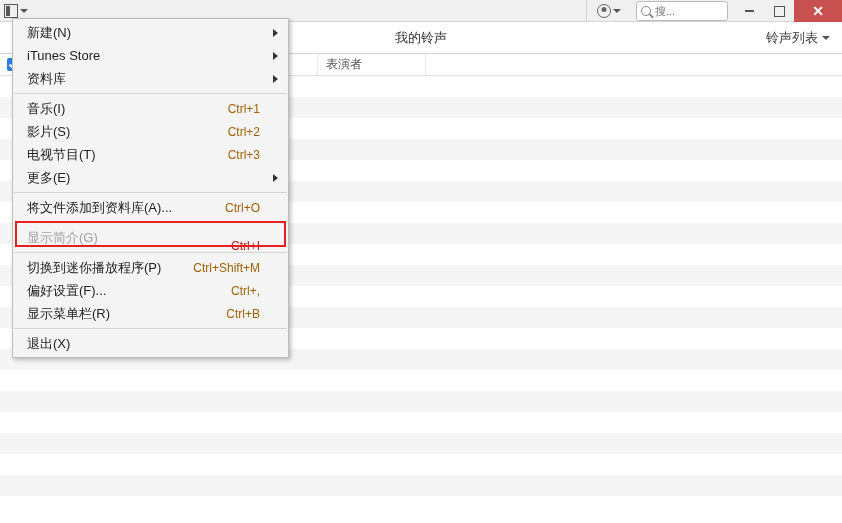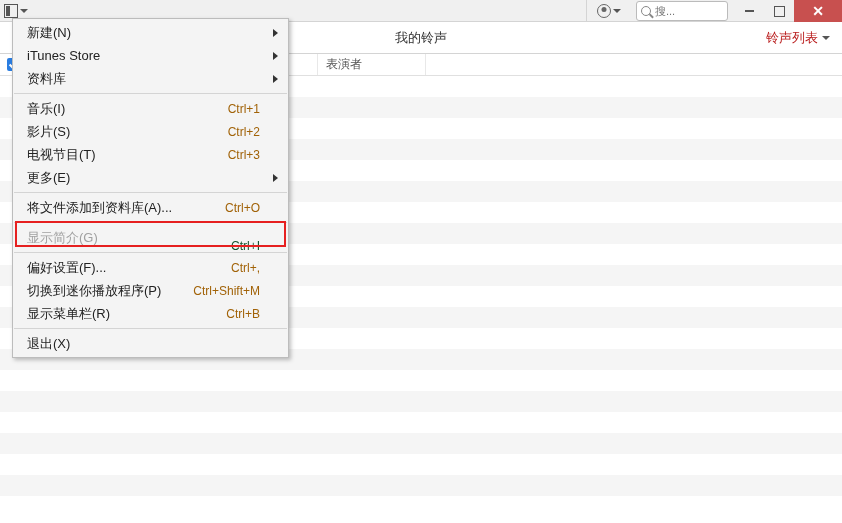--- a/index.html
+++ b/index.html
@@ -20,39 +20,39 @@
 .search-icon::after { content: ""; position: absolute; width: 5px; height: 1.5px; background: #888; right: -4px; bottom: -1px; transform: rotate(45deg); }
 .search-input { border: none; outline: none; font-size: 11px; width: 100%; color: #888; }
 .winbtn { width: 30px; height: 22px; display: flex; align-items: center; justify-content: center; color: #555; }
 .winbtn.min::before { content: ""; width: 9px; height: 1.5px; background: #555; }
 .winbtn.max::before { content: ""; width: 9px; height: 9px; border: 1.5px solid #555; }
 .winbtn.close { width: 48px; background: #c8504f; color: #fff; font-size: 14px; }
 .winbtn.close::before { content: "✕"; font-weight: bold; }
 
 .tabbar { height: 32px; border-bottom: 1px solid #d4d4d4; position: relative; padding-left: 27px; }
 .tabbar-title { position: absolute; left: 50%; transform: translateX(-50%); font-size: 13px; line-height: 32px; color: #333; }
-.tabbar-right { position: absolute; right: 12px; top: 0; line-height: 32px; font-size: 13px; color: #b91c1c; display: flex; align-items: center; gap: 4px; }
+.tabbar-right { position: absolute; right: 12px; top: 0; line-height: 32px; font-size: 13px; color: #404040; display: flex; align-items: center; gap: 4px; }
 
 .colhdr { height: 22px; border-bottom: 1px solid #e0e0e0; display: flex; font-size: 12px; color: #555; }
 .colhdr > div { border-right: 1px solid #e8e8e8; display: flex; align-items: center; padding: 0 8px; }
 .check-col { width: 28px; justify-content: center; padding: 0; }
 .check-col input { width: 13px; height: 13px; accent-color: #2a7de1; }
 .name-col { width: 290px; }
 .artist-col { width: 108px; }
 .album-col { flex: 1; }
 
 .rows { }
 .row { height: 21px; }
 .row.alt { background: #f5f5f5; }
 
 .menu { position: absolute; left: 12px; top: 18px; width: 277px; background: #f4f4f4; border: 1px solid #bcbcbc; box-shadow: 2px 2px 4px rgba(0,0,0,0.25); padding: 2px 0; font-size: 13px; color: #222; }
 .menu-item { height: 23px; display: flex; align-items: center; padding: 0 28px 0 14px; position: relative; }
 .menu-item.disabled { color: #a0a0a0; }
 .menu-item .shortcut { position: absolute; right: 28px; color: #a16207; font-size: 12px; }
-.menu-item.disabled .shortcut { color: #14532d; margin-top: 16px; }
+.menu-item.disabled .shortcut { color: #b91c1c; margin-top: 16px; }
 .menu-item .submenu-arrow { position: absolute; right: 10px; width: 0; height: 0; border-top: 4px solid transparent; border-bottom: 4px solid transparent; border-left: 5px solid #333; }
 .menu-sep { height: 1px; background: #d4d4d4; margin: 3px 1px; }
 .menu-highlight { position: absolute; border: 2px solid #e62020; pointer-events: none; }
 
 </style>
 </head>
 <body>
 
 <div class="titlebar">
   <div class="titlebar-left">
@@ -150,26 +150,26 @@
     <span>将文件添加到资料库(A)...</span>
     <span class="shortcut">Ctrl+O</span>
   </div>
   <div class="menu-sep"></div>
   <div class="menu-item disabled">
     <span>显示简介(G)</span>
     <span class="shortcut">Ctrl+I</span>
   </div>
   <div class="menu-sep"></div>
   <div class="menu-item">
+    <span>切换到迷你播放程序(P)</span>
+    <span class="shortcut">Ctrl+Shift+M</span>
+  </div>
+  <div class="menu-item">
     <span>偏好设置(F)...</span>
     <span class="shortcut">Ctrl+,</span>
-  </div>
-  <div class="menu-item">
-    <span>切换到迷你播放程序(P)</span>
-    <span class="shortcut">Ctrl+Shift+M</span>
   </div>
   <div class="menu-item">
     <span>显示菜单栏(R)</span>
     <span class="shortcut">Ctrl+B</span>
   </div>
   <div class="menu-sep"></div>
   <div class="menu-item">
     <span>退出(X)</span>
   </div>
   <div class="menu-highlight" style="left:2px; top:202px; width:271px; height:26px;"></div>

